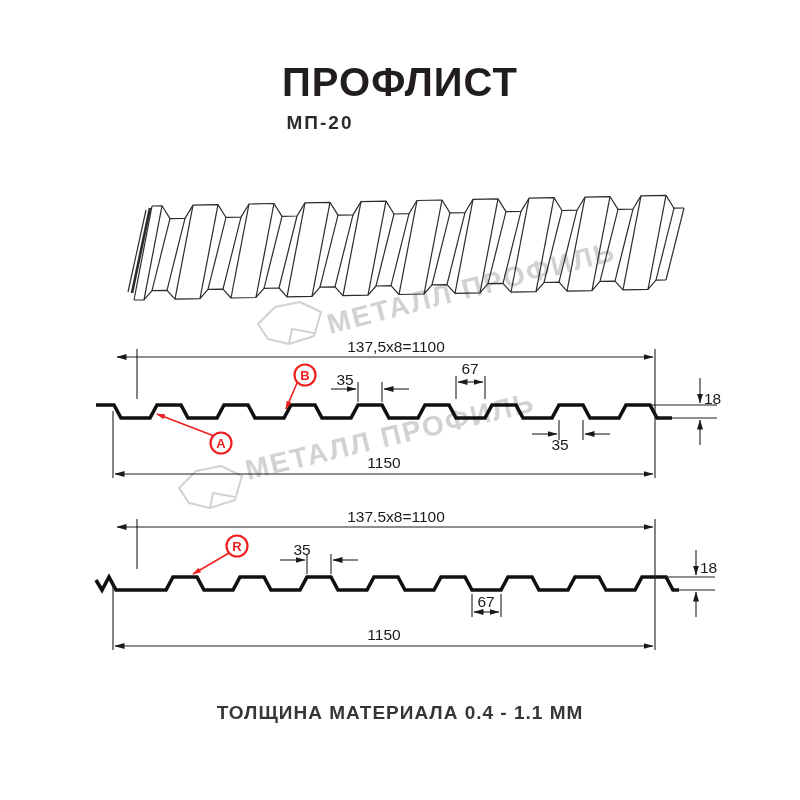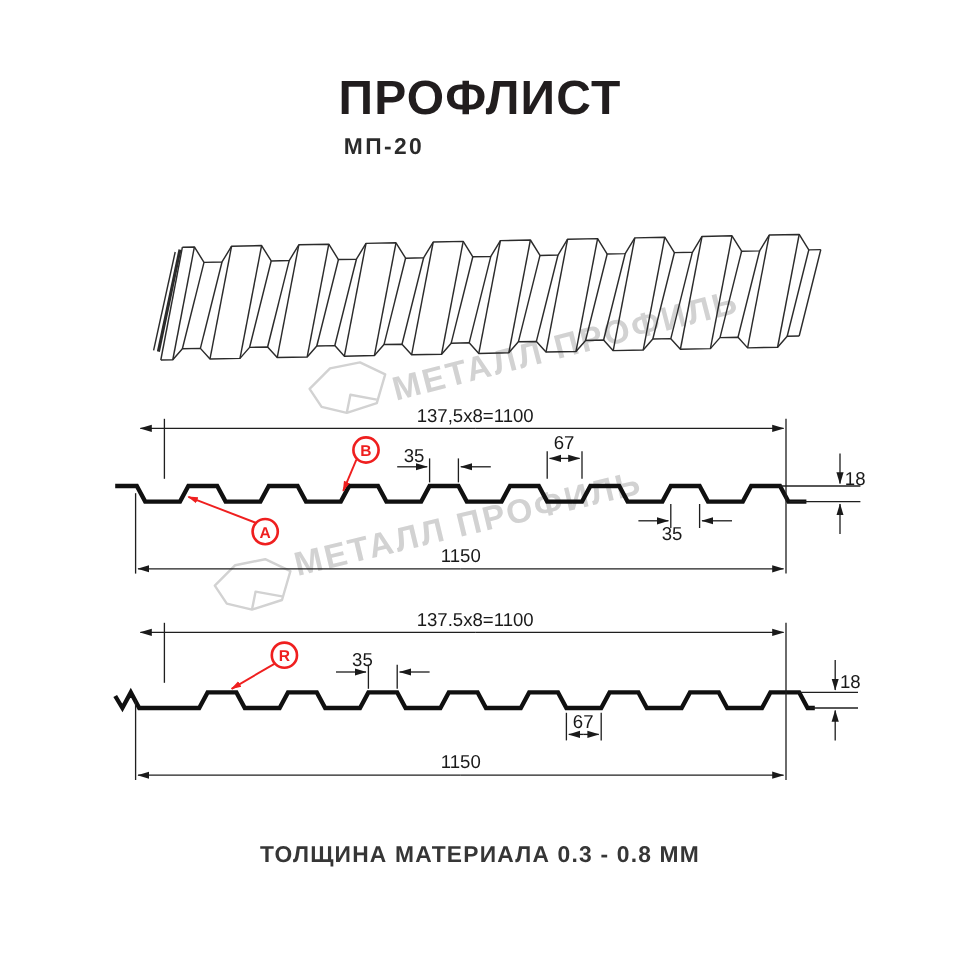--- a/index.html
+++ b/index.html
@@ -195,13 +195,13 @@
     <text class="dimtext" text-anchor="middle" x="384" y="640">1150</text>
 
     <g>
       <line class="redline" x1="229" y1="553" x2="193" y2="574" marker-end="url(#arR)"></line>
       <circle class="redcirc" cx="237" cy="546" r="10.5"></circle>
       <text class="redtext" x="237" y="551">R</text>
     </g>
   </g>
 </svg>
 
-<div class="footer-note">ТОЛЩИНА МАТЕРИАЛА 0.3 - 0.8 ММ</div>
+<div class="footer-note">ТОЛЩИНА МАТЕРИАЛА 0.4 - 1.1 ММ</div>
 
 </body></html>

